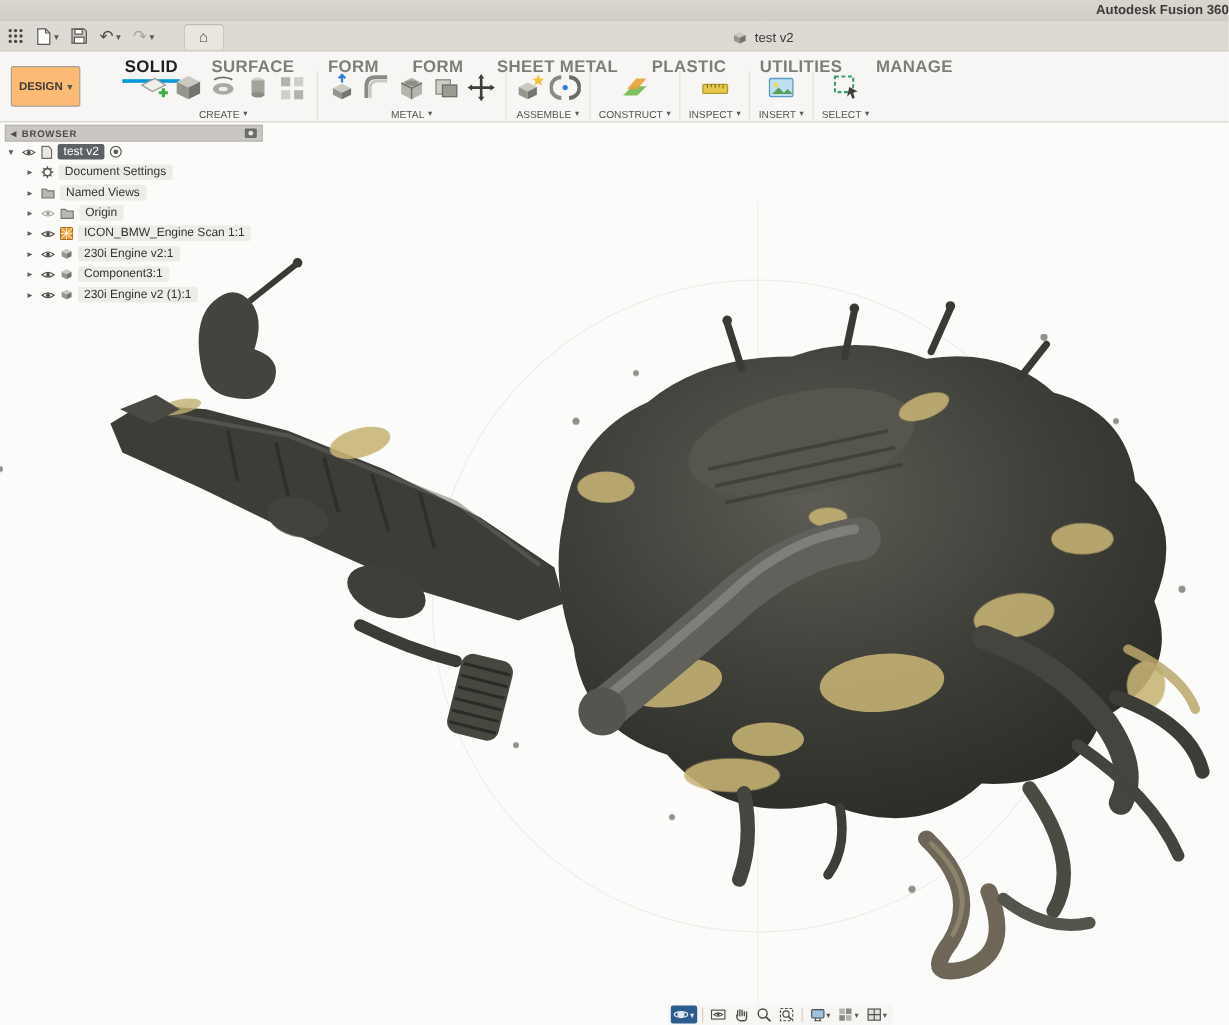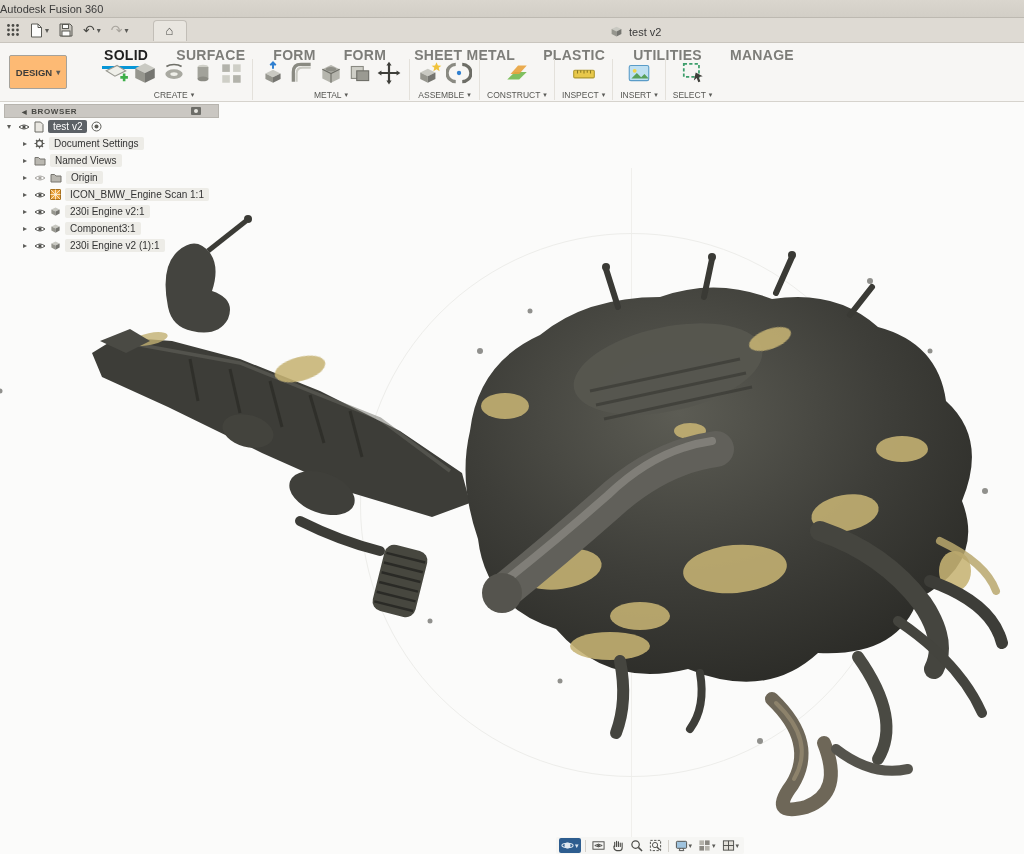--- a/index.html
+++ b/index.html
@@ -5,21 +5,21 @@
   * { margin:0; padding:0; box-sizing:border-box; }
   html,body { width:1024px; height:854px; }
   body {
     position:relative; overflow:hidden; background:#fbfbfa;
     font-family:"Liberation Sans", sans-serif; color:#333;
   }
   
   .titlebar {
     position:absolute; top:0; left:0; width:1024px; height:18px;
     background:linear-gradient(#dad6ce,#d2cec6); border-bottom:1px solid #bdb9b1;
-    text-align:left; font-size:11px; font-weight:normal; color:#3b3b3b; line-height:18px;
+    text-align:right; font-size:11px; font-weight:bold; color:#3b3b3b; line-height:18px;
   }
   
   .topbar {
     position:absolute; top:18px; left:0; width:1024px; height:25px;
     background:#dedad3; border-bottom:1px solid #c9c5be;
     display:flex; align-items:center; padding-left:6px; gap:10px;
   }
   .tb-btn { display:flex; align-items:center; gap:2px; color:#4a4a46; font-size:13px; cursor:default; }
   .tb-caret { font-size:8px; color:#5a5a56; }
   .glyph { font-size:14px; line-height:14px; }
@@ -44,32 +44,32 @@
     font-size:14px; font-weight:bold; color:#7d7d79; letter-spacing:.3px;
   }
   .rtab { padding:2px 2px 3px; cursor:default; }
   .rtab.active { color:#1f1f1f; border-bottom:3px solid #0696d7; }
   .design-btn {
     position:absolute; left:9px; top:12px; width:58px; height:34px;
     background:#fdba74; border:1px solid #a5a29b; border-radius:2px;
     display:flex; align-items:center; justify-content:center; gap:4px;
     font-size:9.5px; font-weight:bold; color:#3c3c3a;
   }
-  .rgroups { position:absolute; left:96px; top:16px; display:flex; align-items:flex-start; }
+  .rgroups { position:absolute; left:108px; top:16px; display:flex; align-items:flex-start; }
   .rgroup { display:flex; flex-direction:column; align-items:center; padding:0 7px; border-right:1px solid #e4e1db; }
   .rgroup.last { border-right:none; }
   .ricons { display:flex; align-items:center; gap:3px; height:28px; }
   .ricon { width:26px; height:26px; display:flex; align-items:center; justify-content:center; border-radius:2px; }
   .rlabel { margin-top:3px; font-size:8.5px; color:#565652; display:flex; gap:3px; align-items:center; }
   .rlabel .tb-caret { font-size:7px; }
   
   .browser { position:absolute; left:4px; top:104px; width:215px; z-index:5; }
   .browser-header {
     height:14px; background:rgba(198,195,189,.93); border:1px solid #b7b4ae;
-    display:flex; align-items:center; gap:4px; padding:0 17px;
+    display:flex; align-items:center; gap:4px; padding:0 4px;
     font-size:8px; font-weight:bold; letter-spacing:.6px; color:#4a4a46;
   }
   .browser-header .spacer { flex:1; }
   .browser-toggle { width:10px; height:8px; background:#6d6d68; border-radius:1px; position:relative; }
   .browser-toggle::after { content:""; position:absolute; left:3px; top:2px; width:4px; height:4px; background:#e7e5e0; border-radius:50%; }
   .tree { font-size:10px; color:#333; }
   .trow { height:17px; display:flex; align-items:center; gap:4px; }
   .trow .caret { width:10px; text-align:center; font-size:8px; color:#5c5c58; flex:none; }
   .trow .indent { width:12px; flex:none; }
   .tlabel { background:rgba(236,234,229,.92); padding:1px 5px; border-radius:2px; white-space:nowrap; }

